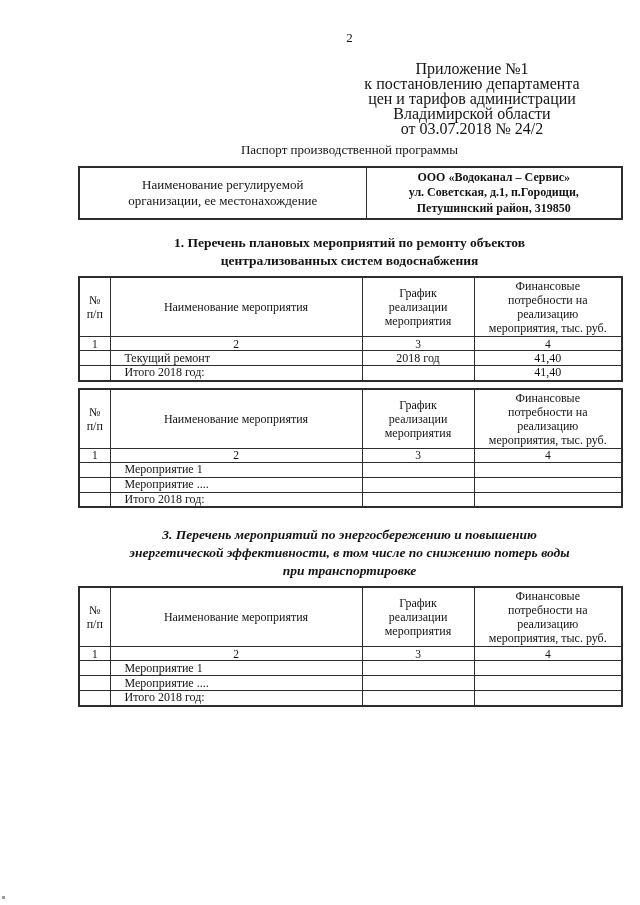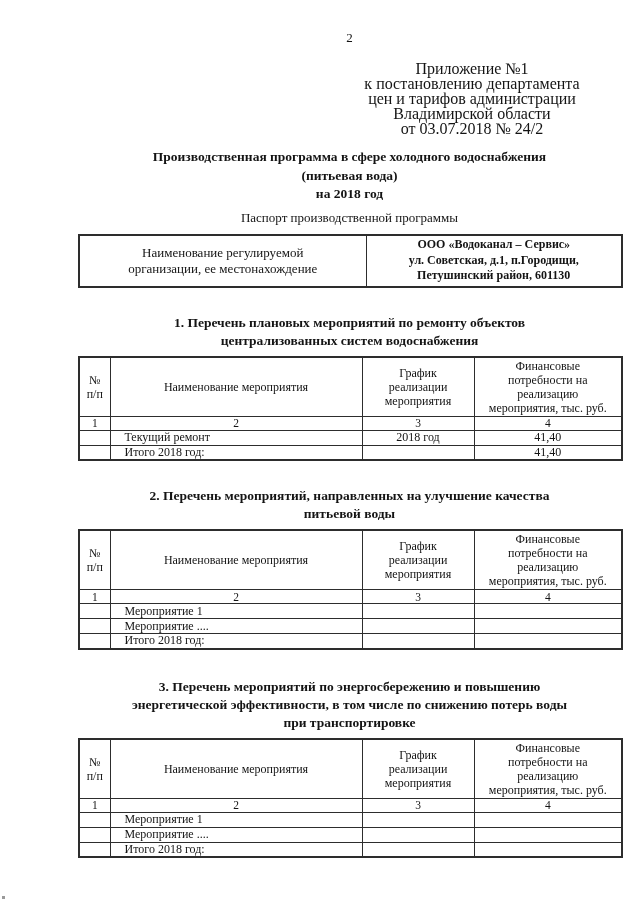--- a/index.html
+++ b/index.html
@@ -66,28 +66,28 @@
     text-align: center;
     white-space: pre-line;
     padding: 1px 4px;
   }
   .passport-table .label-cell { font-size: 13px; line-height: 16px; }
   .passport-table .value-cell { font-weight: bold; font-size: 12px; line-height: 15.5px; }
   .pc-label { width: 287px; }
   .pc-value { width: 256px; }
 
   .section-heading {
-    margin-top: 26px;
+    margin-top: 14px;
     text-align: center;
     font-weight: bold;
     font-size: 13.5px;
     line-height: 18px;
     white-space: pre-line;
   }
-  .section-heading.gap-large { margin-top: 28px; }
+  .section-heading.gap-large { margin-top: 18px; font-style: italic; }
 
   .program-table { margin-top: 6px; }
   .c-num   { width: 31px; }
   .c-name  { width: 252px; }
   .c-sched { width: 112px; }
   .c-fin   { width: 148px; }
 
   .header-row td {
     height: 57px;
     text-align: center;
@@ -130,38 +130,35 @@
   <div class="content">
 
     <div class="page-number">2</div>
 
     <div class="appendix">Приложение №1
 к постановлению департамента
 цен и тарифов администрации
 Владимирской области
 от 03.07.2018 № 24/2</div>
 
-    <div class="doc-title">Производственная программа в сфере холодного водоснабжения
-(питьевая вода)
-на 2018 год</div>
 
     <div class="passport-heading">Паспорт производственной программы</div>
 
     <table class="passport-table">
       <colgroup>
           <col class="pc-label">
           <col class="pc-value">
         </colgroup>
       <tbody>
         <tr>
           <td class="label-cell">Наименование регулируемой
 организации, ее местонахождение</td>
           <td class="value-cell">ООО «Водоканал – Сервис»
 ул. Советская, д.1, п.Городищи,
-Петушинский район, 601130</td>
+Петушинский район, 319850</td>
         </tr>
       </tbody>
     </table>
 
     <div class="section-heading">1. Перечень плановых мероприятий по ремонту объектов
 централизованных систем водоснабжения</div>
 
     <table class="program-table">
       <colgroup>
           <col class="c-num">
@@ -196,22 +193,20 @@
         </tr>
         <tr class="data-row">
           <td class="num-cell"></td>
           <td class="name-cell indent">Итого 2018 год:</td>
           <td class="sched-cell"></td>
           <td class="fin-cell">41,40</td>
         </tr>
       </tbody>
     </table>
 
-    <div class="section-heading">2. Перечень мероприятий, направленных на улучшение качества
-питьевой воды</div>
 
     <table class="program-table">
       <colgroup>
           <col class="c-num">
           <col class="c-name">
           <col class="c-sched">
           <col class="c-fin">
         </colgroup>
       <tbody>
         <tr class="header-row">

